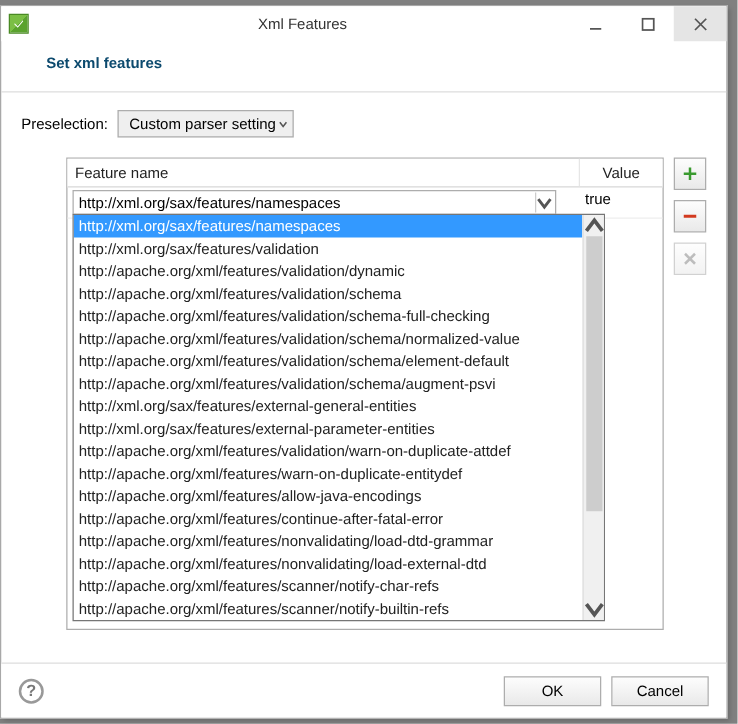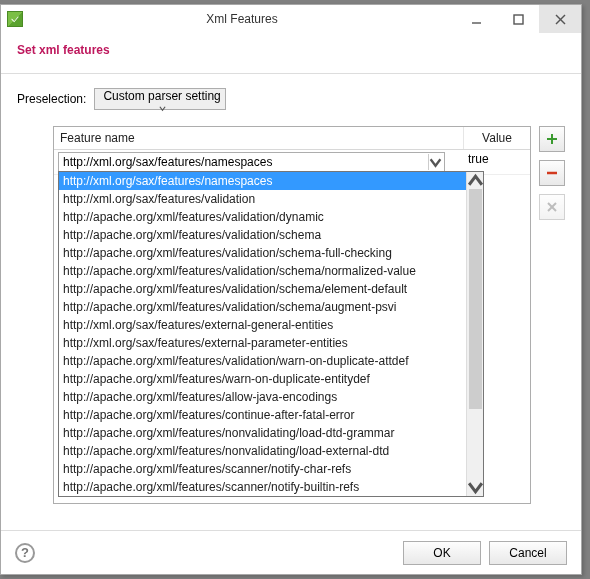--- a/index.html
+++ b/index.html
@@ -8,25 +8,25 @@
   .window { position: absolute; left: 0; top: 4px; width: 582px; height: 571px; background: #fff; border: 1px solid #a8a8a8; box-shadow: 2px 2px 4px rgba(0,0,0,.2); }
   .titlebar { height: 28px; display: flex; align-items: center; background: #fff; }
   .app-icon { width: 16px; height: 16px; margin: 0 6px; background: linear-gradient(135deg,#7bbf45 0 50%,#5aa22e 50% 100%); border:1px solid #4a8a24; position: relative; }
   .app-icon::after { content:""; position:absolute; inset:3px; background:#fff; clip-path:polygon(10% 45%,40% 75%,90% 15%,95% 25%,40% 90%,5% 55%); }
   .title { flex: 1; text-align: center; color: #333; }
   .winbtns { display: flex; height: 100%; }
   .winbtn { width: 42px; display:flex; align-items:center; justify-content:center; color:#444; }
   .winbtn.close { background:#e5e5e5; color:#555; }
   .winbtn svg { width:11px; height:11px; }
   .header-area { padding: 10px 16px 16px; border-bottom: 1px solid #ddd; }
-  .header-area .hdr { font-weight: 600; color:#be185d; }
+  .header-area .hdr { font-weight: 600; color:#0c4a6e;margin-left:20px; }
   .body-area { padding: 14px 16px 8px; }
   .presel-row { display:flex; align-items:center; gap:8px; margin-bottom:16px; }
   .presel-row label { color:#000000;text-align:center; }
-  .combo { display:flex; align-items:center; border:1px solid #adadad; background:#efefef; height:22px; padding:0 4px 0 8px; gap:2px;flex-direction:column; }
+  .combo { display:flex; align-items:center; border:1px solid #adadad; background:#efefef; height:22px; padding:0 4px 0 8px; gap:2px; }
   .combo .chev { width:7px; height:7px; }
   .combo .chev svg { display:block; }
   .table-wrap { display:flex; gap:8px;padding-left:36px; }
   .table-frame { flex:1; border:1px solid #adadad; background:#fff; position:relative; height:378px; }
   .thead { display:flex; border-bottom:1px solid #d8d8d8; background:#fff; }
   .th { padding:4px 6px; color:#222; border-right:1px solid #e6e6e6; }
   .th.name { flex:1; }
   .th.value { width:66px; border-right:none;text-align:center; }
   .cellrow { display:flex; border-bottom:1px solid #eee; }
   .cellrow .cell { padding:2px 4px; }

